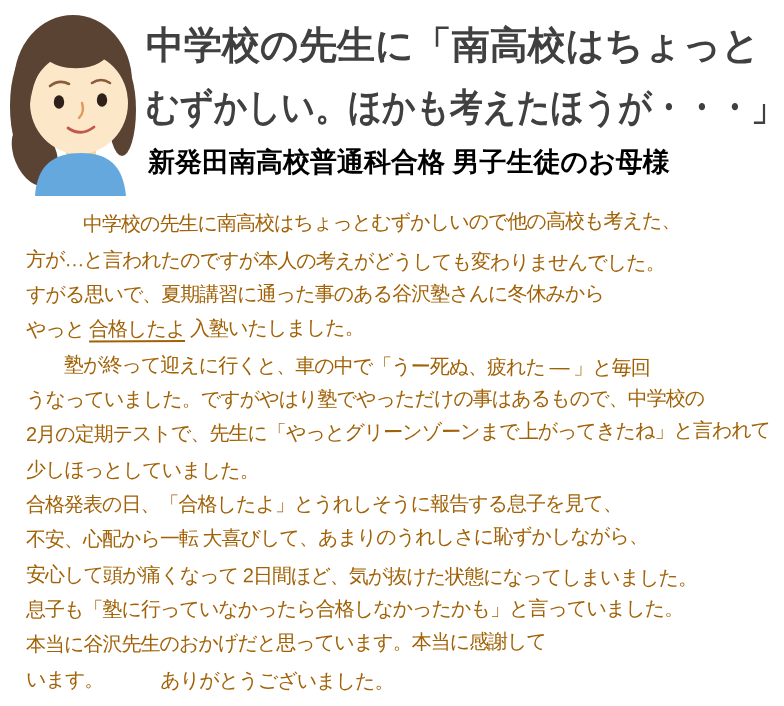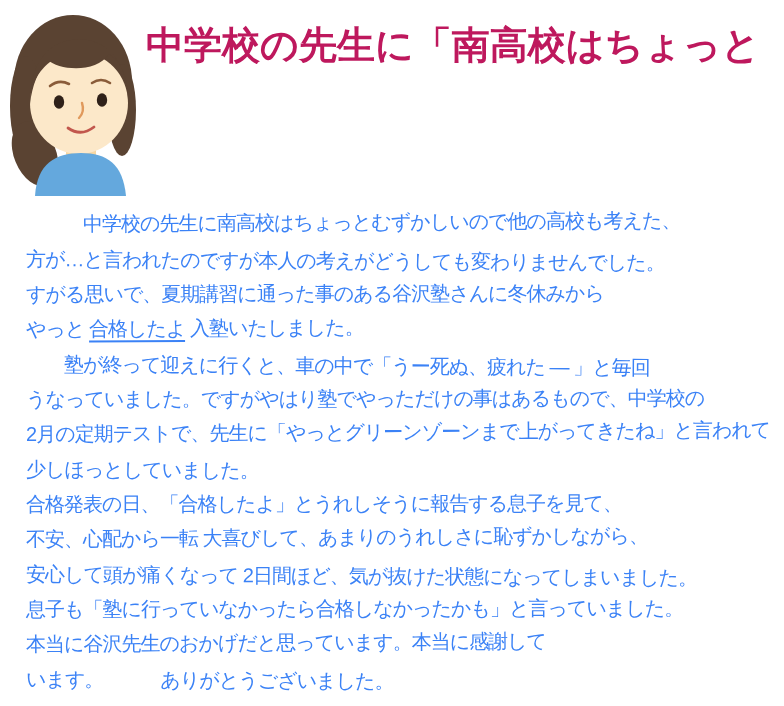--- a/index.html
+++ b/index.html
@@ -3,21 +3,21 @@
 <meta charset="utf-8">
 <style>
   html,body{margin:0;padding:0;background:#fff;}
   .page{
     position:relative;width:784px;height:706px;background:#ffffff;
     overflow:hidden;font-family:"Liberation Sans",sans-serif;
   }
   
   .avatar-box{position:absolute;left:8px;top:6px;width:132px;height:190px;}
   .head-text{position:absolute;left:146px;top:14px;width:636px;}
-  .headline{color:#be185d;font-size:38px;font-weight:600;line-height:62px;white-space:nowrap;}
+  .headline{color:#404040;font-size:38px;font-weight:600;line-height:62px;white-space:nowrap;}
   .headline .l2{display:inline-block;transform:scaleX(0.87);transform-origin:left center;}
   .subtitle{
     position:absolute;left:148px;top:144px;width:630px;
     color:#000;font-size:27px;font-weight:bold;letter-spacing:0px;white-space:nowrap;
   }
   
   .letter{
     position:absolute;left:26px;top:207px;width:752px;
     font-size:20px;letter-spacing:-1px;line-height:35px;
   }
@@ -57,24 +57,26 @@
 
       <path d="M60,122 Q73,131 86,121" fill="none" stroke-width="2.8" stroke-linecap="round" stroke="#c2574d"></path>
 
       <path d="M27,190 C29,158 47,147 73,147 C99,147 115,158 118,190 Z" fill="#64a8dd"></path>
     </svg>
   </div>
 
   <div class="head-text">
     <div class="headline">
       <div>中学校の先生に「南高校はちょっと</div>
+      <div><span class="l2">むずかしい。ほかも考えたほうが・・・」</span></div>
     </div>
   </div>
+  <div class="subtitle">新発田南高校普通科合格 男子生徒のお母様</div>
 
-  <div class="letter" style="color: #3b82f6;">
+  <div class="letter" style="color: #a16207;">
       <div class="line"><span class="seg">　　　中学校の先生に南高校はちょっとむずかしいので他の高校も考えた、</span></div>
       <div class="line"><span class="seg">方が…と言われたのですが本人の考えがどうしても変わりませんでした。</span></div>
       <div class="line"><span class="seg">すがる思いで、夏期講習に通った事のある谷沢塾さんに冬休みから</span></div>
       <div class="line"><span class="seg">やっと </span><span class="seg u">合格したよ</span><span class="seg"> 入塾いたしました。</span></div>
       <div class="line"><span class="seg">　　塾が終って迎えに行くと、車の中で「うー死ぬ、疲れた ― 」と毎回</span></div>
       <div class="line"><span class="seg">うなっていました。ですがやはり塾でやっただけの事はあるもので、中学校の</span></div>
       <div class="line"><span class="seg">2月の定期テストで、先生に「やっとグリーンゾーンまで上がってきたね」と言われて</span></div>
       <div class="line"><span class="seg">少しほっとしていました。</span></div>
       <div class="line"><span class="seg">合格発表の日、「合格したよ」とうれしそうに報告する息子を見て、</span></div>
       <div class="line"><span class="seg">不安、心配から一転 大喜びして、あまりのうれしさに恥ずかしながら、</span></div>

